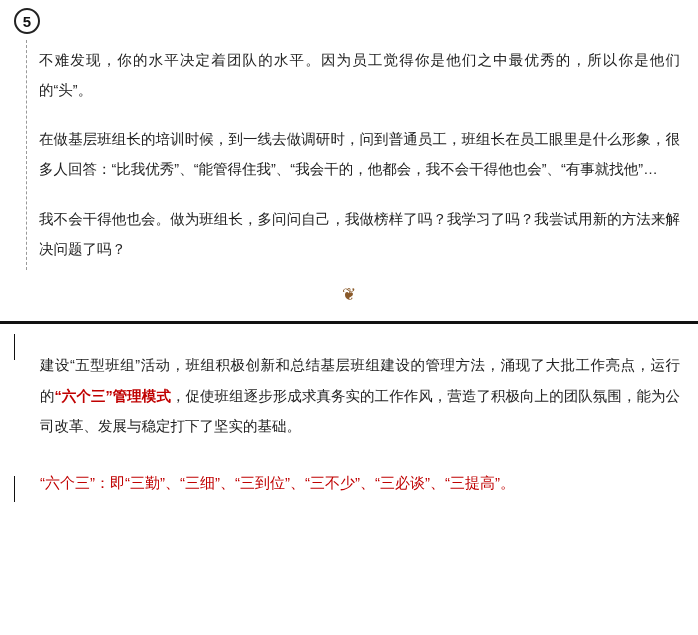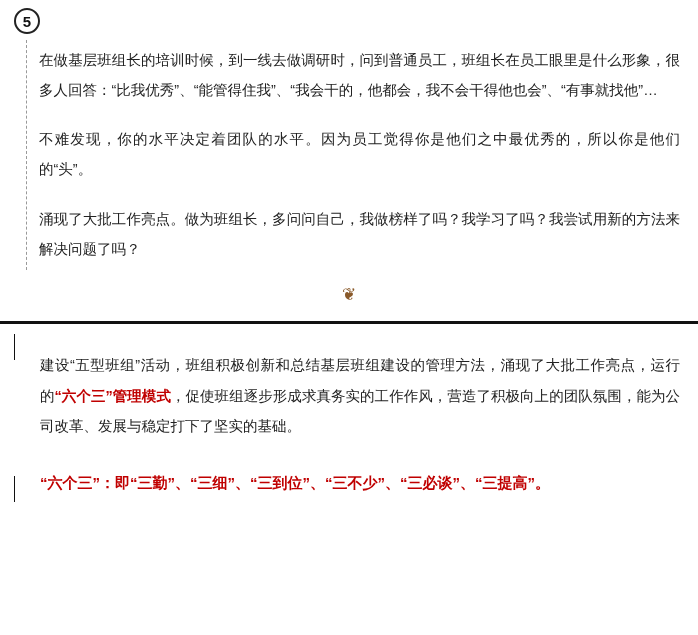--- a/index.html
+++ b/index.html
@@ -108,37 +108,37 @@
     margin: 0 0 26px 0;
   }
   .hl-red {
     color: #c00000;
     font-weight: bold;
   }
   .slogan {
     font-size: 15px;
     line-height: 2.0;
     color: #c00000;
-    font-weight: bold;
+    font-weight: normal;
     margin: 0 0 26px 0;
     text-align: left;
   }
 </style>
 </head>
 <body>
 
 <div class="section-five">
   <div class="heading-row">
     <div class="num-badge">5</div>
   </div>
 
   <div class="dashed-body">
+    <p class="para">不难发现，你的水平决定着团队的水平。因为员工觉得你是他们之中最优秀的，所以你是他们的“头”。</p>
     <p class="para">在做基层班组长的培训时候，到一线去做调研时，问到普通员工，班组长在员工眼里是什么形象，很多人回答：“比我优秀”、“能管得住我”、“我会干的，他都会，我不会干得他也会”、“有事就找他”…</p>
-    <p class="para">不难发现，你的水平决定着团队的水平。因为员工觉得你是他们之中最优秀的，所以你是他们的“头”。</p>
-    <p class="para">涌现了大批工作亮点。做为班组长，多问问自己，我做榜样了吗？我学习了吗？我尝试用新的方法来解决问题了吗？</p>
+    <p class="para">我不会干得他也会。做为班组长，多问问自己，我做榜样了吗？我学习了吗？我尝试用新的方法来解决问题了吗？</p>
   </div>
 
   <div class="ornament">❦</div>
 </div>
 
 <div class="thick-rule"></div>
 
 <div class="lower-block">
   <div class="tick-top"></div>
   <div class="tick-bottom"></div>

